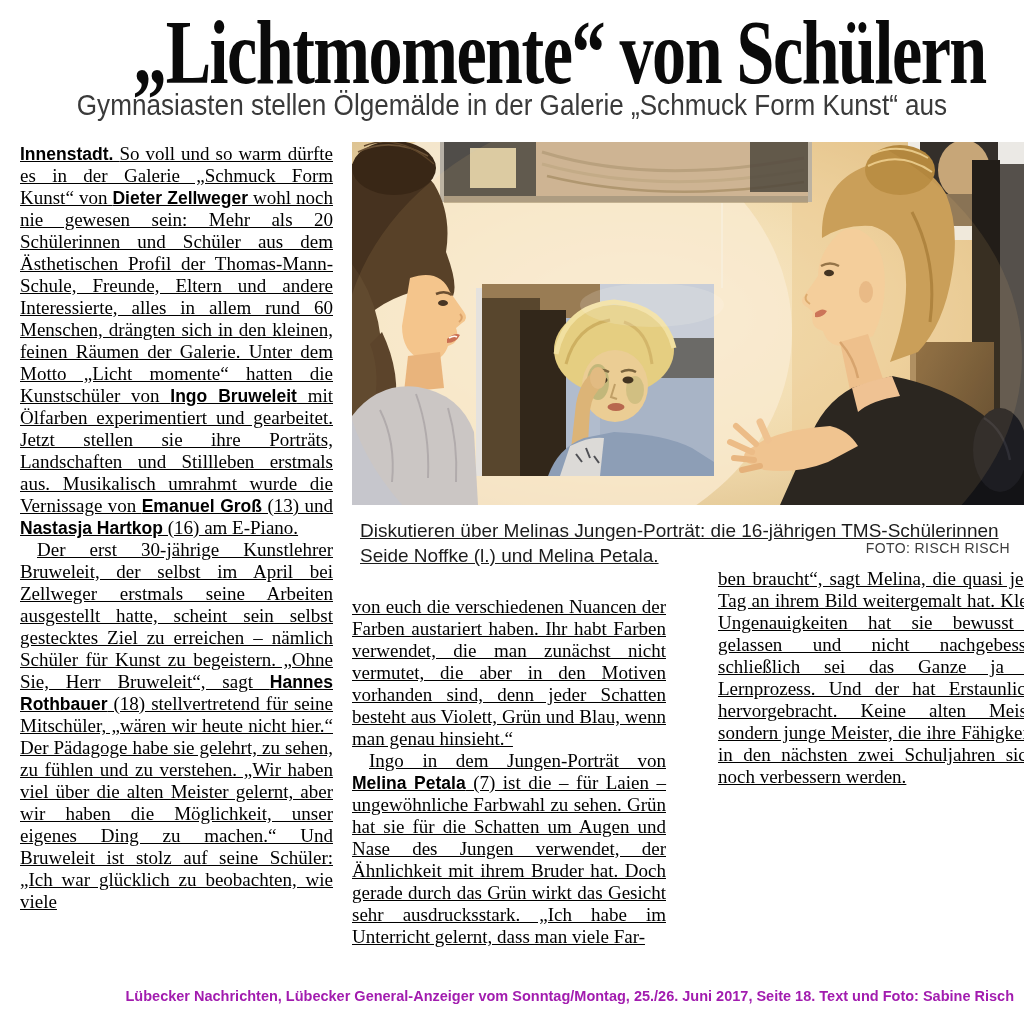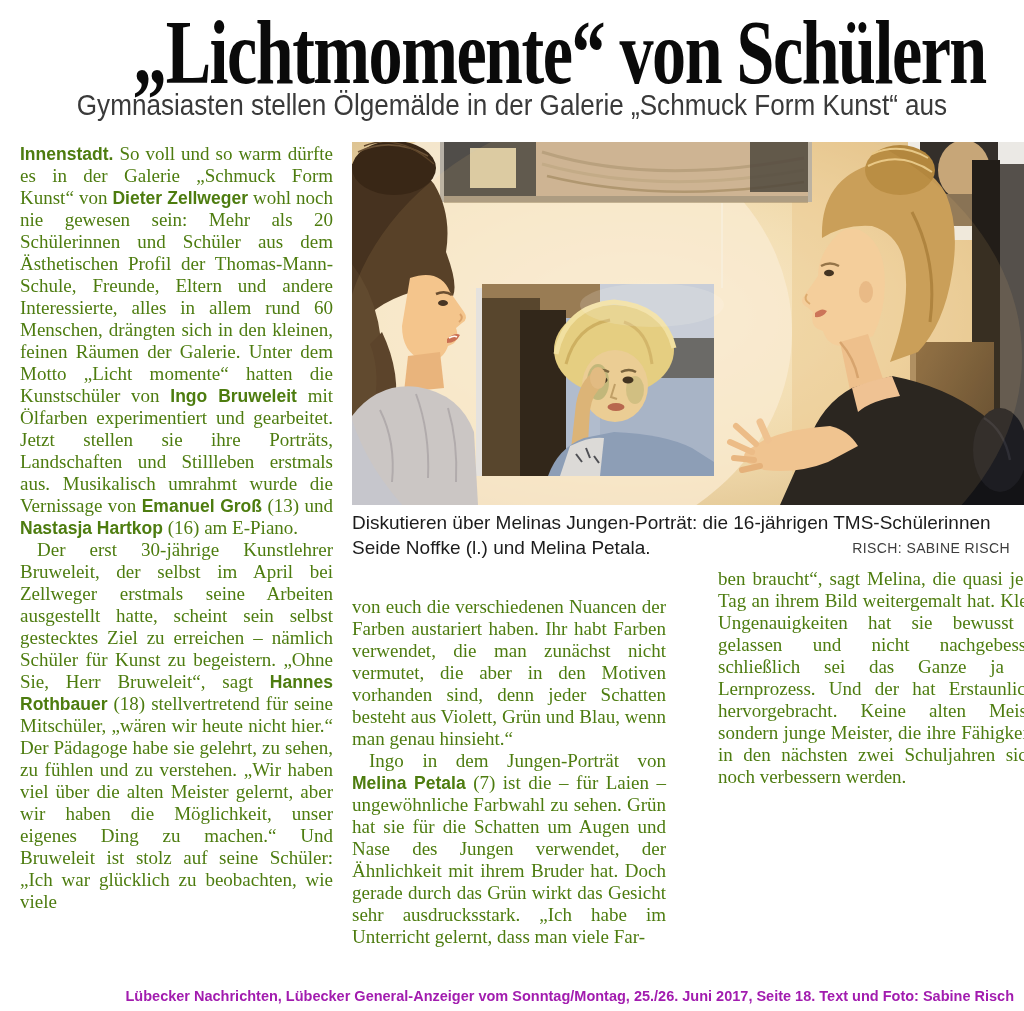--- a/index.html
+++ b/index.html
@@ -17,37 +17,37 @@
   }
   .subheadline{
     position:absolute;top:88px;left:0;width:1024px;text-align:center;
     font-family:"Liberation Sans", sans-serif;font-weight:400;font-size:30px;
     line-height:34px;color:#3a3a3a;white-space:nowrap;
     transform:scaleX(0.87);transform-origin:50% 0;margin:0;
   }
   
   .col{
     position:absolute;font-size:19px;line-height:22px;text-align:justify;
-    color:#4d7c0f;hyphens:auto;-webkit-hyphens:auto;
+    color:#000000;hyphens:auto;text-decoration:underline;-webkit-hyphens:auto;
   }
   .col p{margin:0;}
   .col p + p{text-indent:17px;}
   #col1{left:20px;top:143px;width:313px;}
   #col2{left:352px;top:596px;width:314px;}
   #col3{left:718px;top:568px;width:333px;}
   .seg-b{font-family:"Liberation Sans", sans-serif;font-weight:700;font-size:17.5px;}
   .seg-bi{font-weight:700;font-style:italic;}
   
   #photo{position:absolute;left:352px;top:142px;width:672px;height:363px;display:block;}
   
   #caption-block{
     position:absolute;left:352px;top:510px;width:662px;height:52px;
     font-family:"Liberation Sans", sans-serif;font-size:19px;line-height:25px;color:#1c1c1c;
   }
-  #caption-block .cap{margin:0;width:650px;}
+  #caption-block .cap{margin:8px;width:650px;text-decoration:underline;}
   #photo-credit{
     position:absolute;right:4px;bottom:1px;
     font-size:14px;letter-spacing:0.4px;color:#3d3d3d;
   }
   
   #footer-line{
     position:absolute;top:988px;right:10px;white-space:nowrap;
     font-family:"Liberation Sans", sans-serif;font-weight:700;font-size:14.5px;color:#a21caf;
   }
 </style>
@@ -175,21 +175,21 @@
     <path d="M402,318 L382,316" stroke="#e6b480" stroke-width="6" stroke-linecap="round"></path>
     <path d="M408,324 L390,328" stroke="#e2ae7a" stroke-width="6" stroke-linecap="round"></path>
     <path d="M416,298 L408,280" stroke="#eec192" stroke-width="7" stroke-linecap="round"></path>
   </g>
 
   <ellipse cx="330" cy="215" rx="340" ry="260" fill="#ffcf7e" opacity="0.10"></ellipse>
 </svg>
 
 <div id="caption-block">
   <p class="cap">Diskutieren über Melinas Jungen-Porträt: die 16-jährigen TMS-Schülerinnen Seide Noffke (l.) und Melina Petala.</p>
-  <span id="photo-credit">RISCH: SABINE RISCH</span>
+  <span id="photo-credit">FOTO: RISCH RISCH</span>
 </div>
 
 <div id="col1" class="col">
   <p><span class="seg-b">Innenstadt. </span><span>So voll und so warm dürfte es in der Galerie „Schmuck Form Kunst“ von </span><span class="seg-b">Dieter Zellweger</span><span> wohl noch nie gewesen sein: Mehr als 20 Schülerinnen und Schüler aus dem Ästhetischen Profil der Thomas-Mann-Schule, Freunde, Eltern und andere Interessierte, alles in allem rund 60 Menschen, drängten sich in den kleinen, feinen Räumen der Galerie. Unter dem Motto „Licht momente“ hatten die Kunstschüler von </span><span class="seg-b">Ingo Bruweleit</span><span> mit Ölfarben experimentiert und gearbeitet. Jetzt stellen sie ihre Porträts, Landschaften und Stillleben erstmals aus. Musikalisch umrahmt wurde die Vernissage von </span><span class="seg-b">Emanuel Groß</span><span> (13) und </span><span class="seg-b">Nastasja Hartkop</span><span> (16) am E-Piano.</span></p>
   <p><span>Der erst 30-jährige Kunstlehrer Bruweleit, der selbst im April bei Zellweger erstmals seine Arbeiten ausgestellt hatte, scheint sein selbst gestecktes Ziel zu erreichen – nämlich Schüler für Kunst zu begeistern. „Ohne Sie, Herr Bruweleit“, sagt </span><span class="seg-b">Hannes Rothbauer</span><span> (18) stellvertretend für seine Mitschüler, „wären wir heute nicht hier.“ Der Pädagoge habe sie gelehrt, zu sehen, zu fühlen und zu verstehen. „Wir haben viel über die alten Meister gelernt, aber wir haben die Möglichkeit, unser eigenes Ding zu machen.“ Und Bruweleit ist stolz auf seine Schüler: „Ich war glücklich zu beobachten, wie viele</span></p>
 </div>
 <div id="col2" class="col">
   <p><span>von euch die verschiedenen Nuancen der Farben austariert haben. Ihr habt Farben verwendet, die man zunächst nicht vermutet, die aber in den Motiven vorhanden sind, denn jeder Schatten besteht aus Violett, Grün und Blau, wenn man genau hinsieht.“</span></p>
   <p><span>Ingo in dem Jungen-Porträt von </span><span class="seg-b">Melina Petala</span><span> (7) ist die – für Laien – ungewöhnliche Farbwahl zu sehen. Grün hat sie für die Schatten um Augen und Nase des Jungen verwendet, der Ähnlichkeit mit ihrem Bruder hat. Doch gerade durch das Grün wirkt das Gesicht sehr ausdrucksstark. „Ich habe im Unterricht gelernt, dass man viele Far-</span></p>
 </div>

